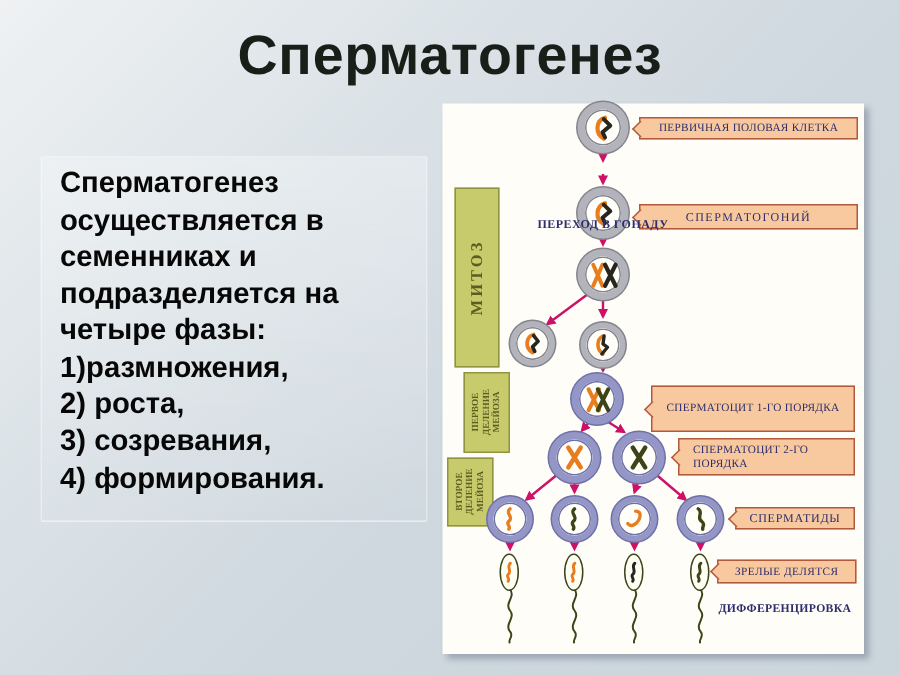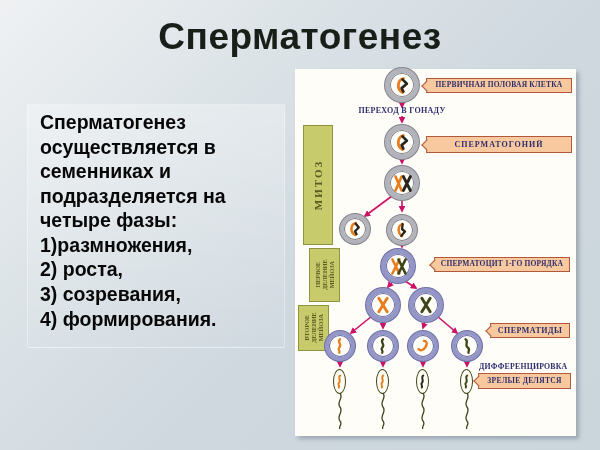--- a/index.html
+++ b/index.html
@@ -22,32 +22,32 @@
     font-size:19.5px;font-weight:bold;color:#070707;line-height:1.26;white-space:pre-line;
   }
   .panel{
     position:absolute;left:295px;top:69px;width:281px;height:367px;
     background:#fefdf8;box-shadow:3px 3px 4px rgba(100,112,126,0.45);
   }
   .panel *{box-sizing:border-box;}
   
   .banner{
     position:absolute;background:#f8c89e;border:1px solid #b3593b;color:#2e2e6e;
-    font-family:"Liberation Serif",serif;font-weight:bold;
+    font-family:"Liberation Serif",serif;font-weight:normal;
     display:flex;align-items:center;justify-content:center;text-align:center;
     padding:1px 4px;line-height:1.15;
   }
   .banner::before{
     content:"";position:absolute;left:-4.5px;top:50%;width:7px;height:7px;background:#f8c89e;
     border-left:1px solid #b3593b;border-bottom:1px solid #b3593b;
     transform:translateY(-50%) rotate(45deg);
   }
   
   .dlabel{
-    position:absolute;font-family:"Liberation Serif",serif;font-weight:bold;color:#2e2e6e;
+    position:absolute;font-family:"Liberation Serif",serif;font-weight:bold;color:#2e2e6e;margin-top:39px;
   }
   
   .phase{
     position:absolute;background:#c8cb6b;border:1px solid #8f9440;
     display:flex;align-items:center;justify-content:center;
   }
   .phase span{
     transform:rotate(-90deg);font-family:"Liberation Serif",serif;font-weight:bold;
     color:#5d5d22;white-space:pre;text-align:center;
   }
@@ -224,21 +224,22 @@
       </svg>
     <svg class="arrows" style="left:122px;top:324px;" width="12" height="36" viewBox="0 0 12 36">
         <path d="M6 0 C10 5 2 9 6 14 C10 19 2 23 6 28 C9 31 4 34 6 36" stroke="#3c4418" stroke-width="1.3" fill="none"></path>
       </svg>
     <svg class="arrows" style="left:166px;top:324px;" width="12" height="36" viewBox="0 0 12 36">
         <path d="M6 0 C10 5 2 9 6 14 C10 19 2 23 6 28 C9 31 4 34 6 36" stroke="#3c4418" stroke-width="1.3" fill="none"></path>
       </svg>
 
     <div class="banner" style="left:131px;top:9px;width:146px;height:15px;font-size:7.5px;letter-spacing:0.2px;">ПЕРВИЧНАЯ ПОЛОВАЯ КЛЕТКА</div>
     <div class="banner" style="left:131px;top:67px;width:146px;height:17px;font-size:8px;letter-spacing:1px;">СПЕРМАТОГОНИЙ</div>
-    <div class="banner" style="left:139px;top:188px;width:136px;height:15px;font-size:7.5px;letter-spacing:0.2px;">СПЕРМАТОЦИТ 1-ГО ПОРЯДКА</div>
-    <div class="banner" style="left:195px;top:254px;width:80px;height:15px;font-size:8px;letter-spacing:0.5px;">СПЕРМАТИДЫ</div>
+    <div class="banner" style="left:139px;top:188px;width:136px;height:31px;font-size:7.5px;letter-spacing:0.2px;">СПЕРМАТОЦИТ 1-ГО ПОРЯДКА</div>
+    <div class="banner" style="left:157px;top:223px;width:118px;height:25px;font-size:7.5px;letter-spacing:0.2px;justify-content:flex-start;text-align:left;padding-left:9px;">СПЕРМАТОЦИТ 2-ГО ПОРЯДКА</div>
+    <div class="banner" style="left:195px;top:269px;width:80px;height:15px;font-size:8px;letter-spacing:0.5px;">СПЕРМАТИДЫ</div>
     <div class="banner" style="left:183px;top:304px;width:93px;height:16px;font-size:7.5px;letter-spacing:0.3px;">ЗРЕЛЫЕ ДЕЛЯТСЯ</div>
 
     <div class="dlabel" style="left:50px;top:37px;width:114px;text-align:center;font-size:8px;letter-spacing:0.3px;">ПЕРЕХОД В ГОНАДУ</div>
     <div class="dlabel" style="left:184px;top:293px;width:96px;font-size:7.8px;letter-spacing:0.2px;">ДИФФЕРЕНЦИРОВКА</div>
 
   </div>
 </div>
 
 </body></html>

